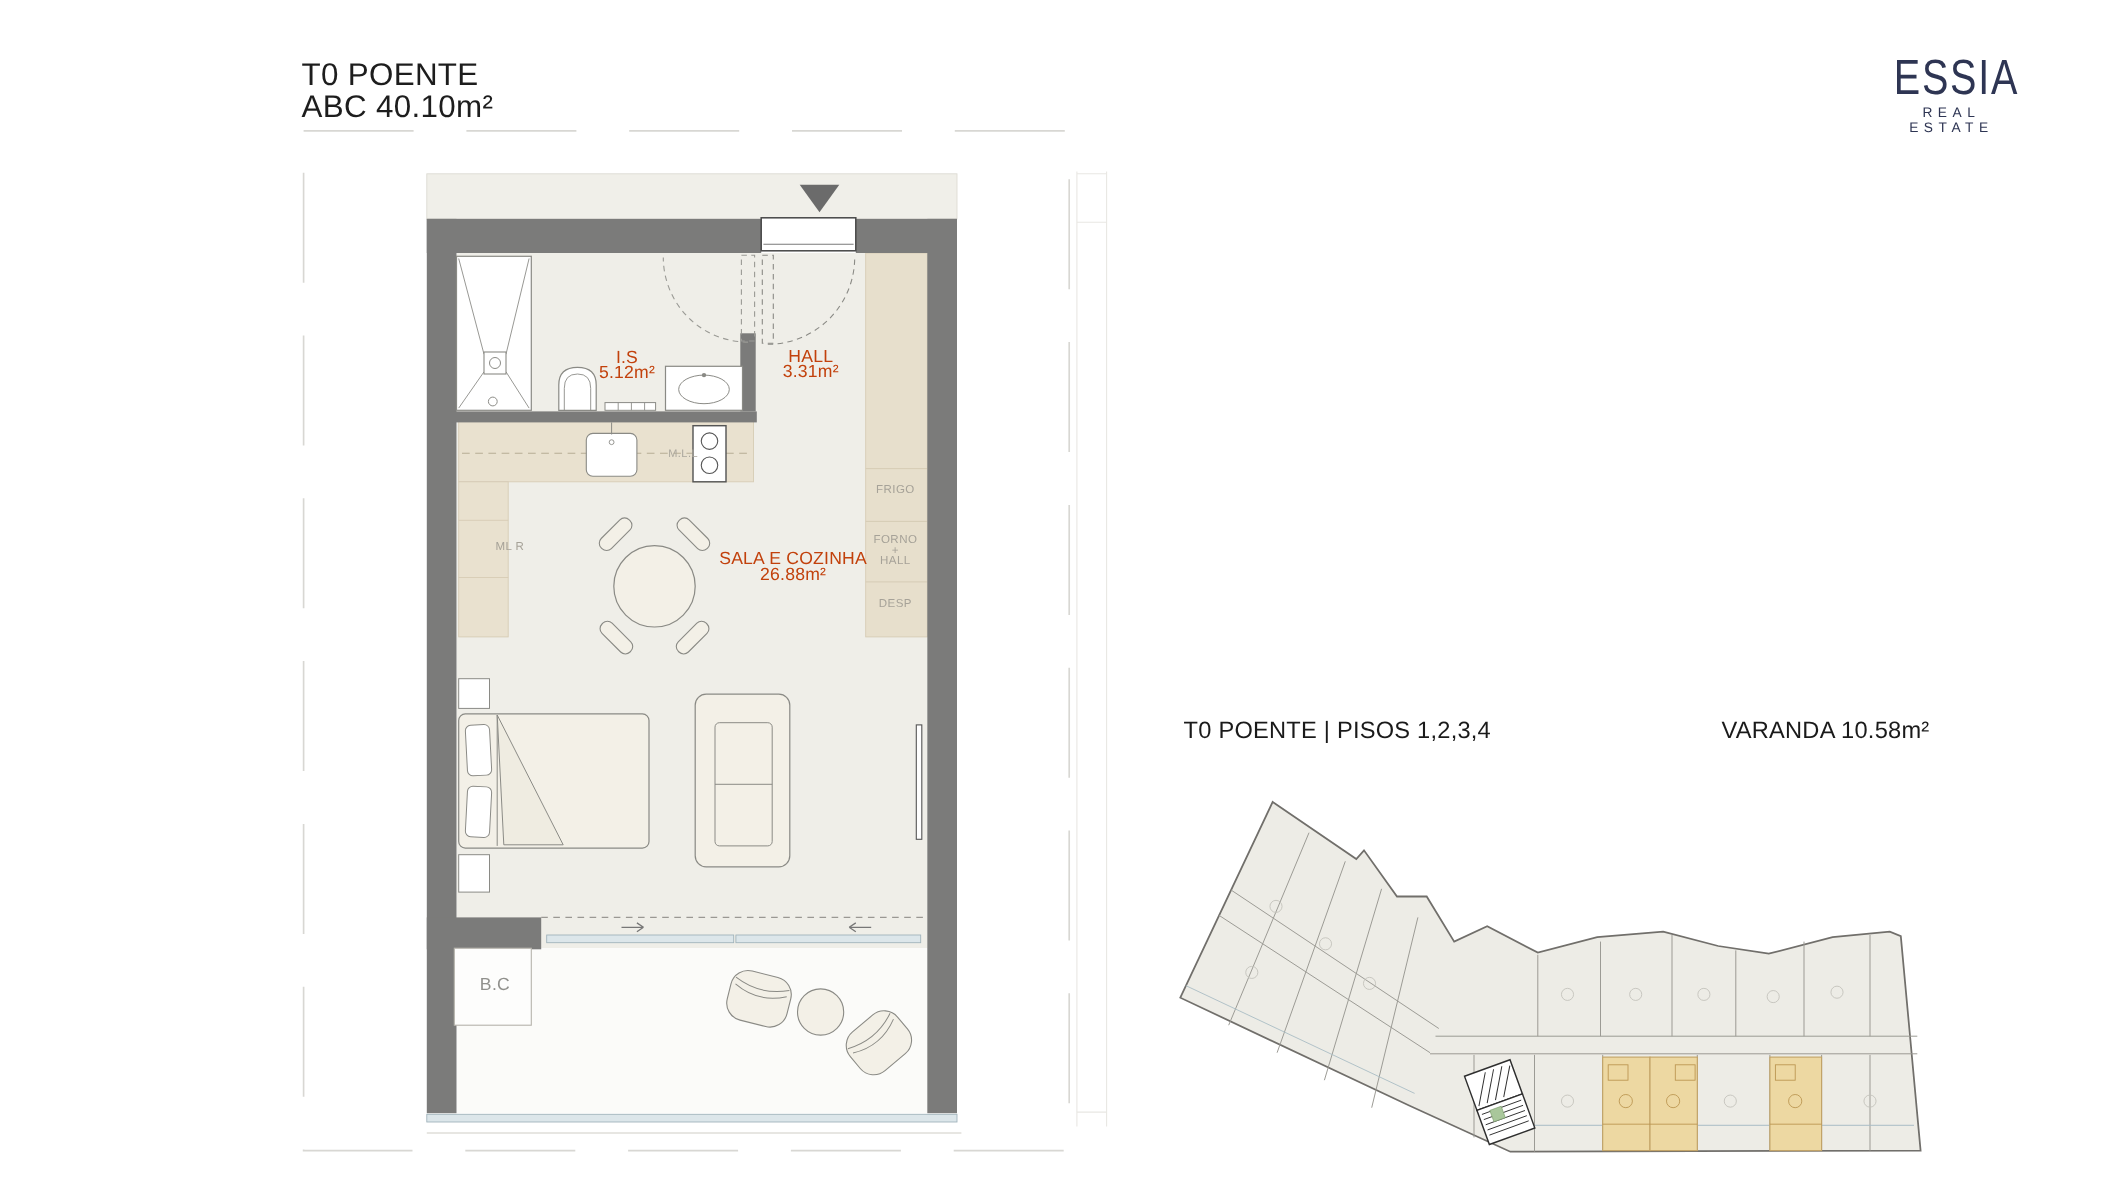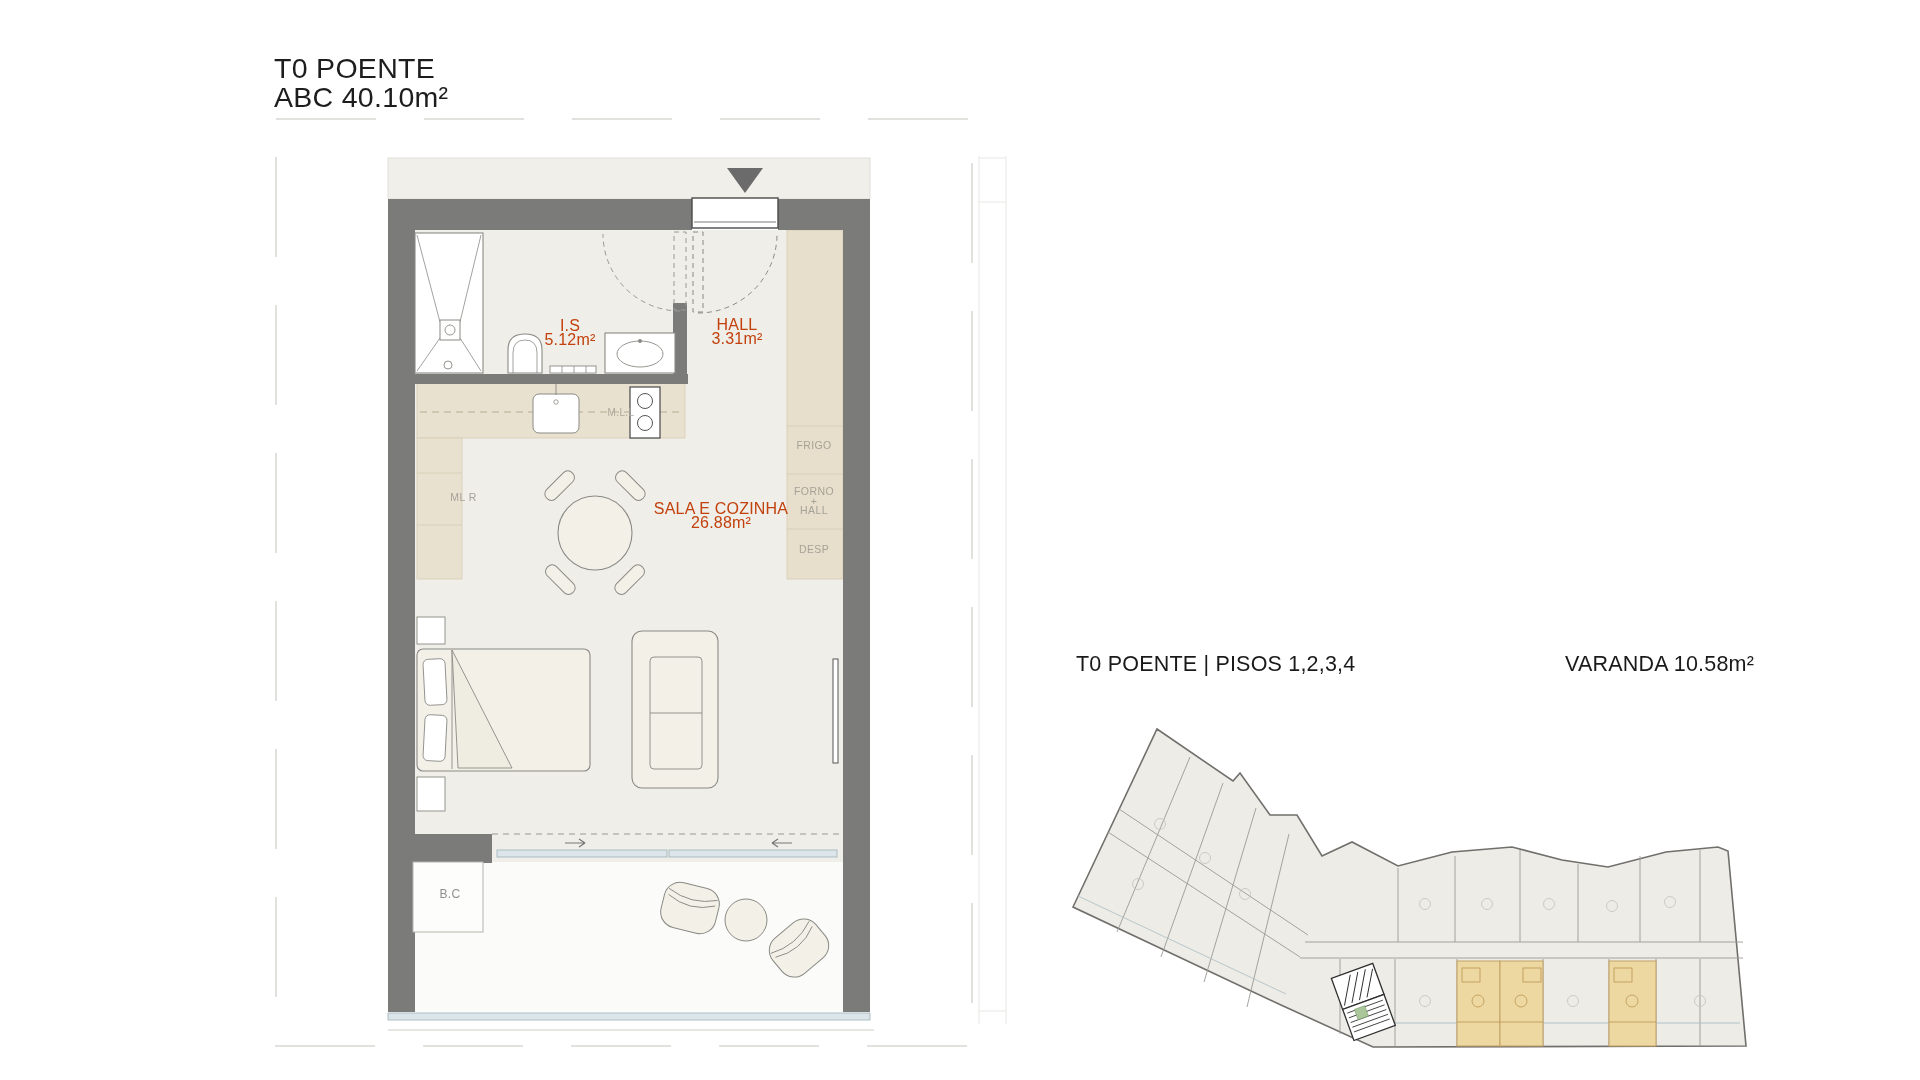--- a/index.html
+++ b/index.html
@@ -11,21 +11,21 @@
   .caption{font-size:21.5px;color:#1a1a1a;letter-spacing:0.2px;white-space:nowrap;}
   .cap-left{left:1076px;top:636px;text-align:center;}
   .cap-right{left:1565px;top:636px;}
   .logo{left:1709px;top:34px;width:126px;text-align:center;color:#2e3553;}
   .logo .brand{font-size:45px;line-height:40px;letter-spacing:2px;transform:scaleX(0.8);transform-origin:center top;}
   .logo .tagline{font-size:12.5px;letter-spacing:5px;margin-top:5px;padding-left:4px;}
   .lbl{position:absolute;transform:translateX(-50%);text-align:center;white-space:nowrap;color:#c2410c;}
   .room-lbl{font-size:16px;line-height:14px;letter-spacing:0.2px;}
   .cab-lbl{font-size:10.5px;line-height:9.5px;color:#a6a298;letter-spacing:0.4px;}
   .mll-lbl{font-size:10px;color:#aba79d;letter-spacing:0.4px;}
-  .bc-lbl{font-size:12px;color:#90908c;letter-spacing:0.3px;}
+  .bc-lbl{font-size:16px;color:#90908c;letter-spacing:0.3px;}
 </style>
 </head>
 <body>
 
 <div id="screen">
 
 <svg width="1920" height="1080" viewBox="0 0 1920 1080">
 
   <rect x="276" y="103" width="696" height="927" fill="none" stroke="#d8d7d3" stroke-width="1.5" stroke-dasharray="100 48"></rect>
 
@@ -256,20 +256,24 @@
       <rect x="1352" y="990" width="11" height="11" fill="#a9c79b" stroke="#7fa06f" stroke-width="0.6"></rect>
     </g>
   </g>
 </svg>
 
 <div class="abs page-title">
   <div>T0 POENTE</div>
   <div>ABC 40.10m²</div>
 </div>
 
+<div class="abs logo">
+  <div class="brand">ESSIA</div>
+  <div class="tagline">REAL ESTATE</div>
+</div>
 
 <div class="lbl room-lbl" style="left:570px;top:303px;">
   <div>I.S</div>
   <div>5.12m²</div>
 </div>
 <div class="lbl room-lbl" style="left:737px;top:302px;">
   <div>HALL</div>
   <div>3.31m²</div>
 </div>
 <div class="lbl room-lbl" style="left:721px;top:486px;">

